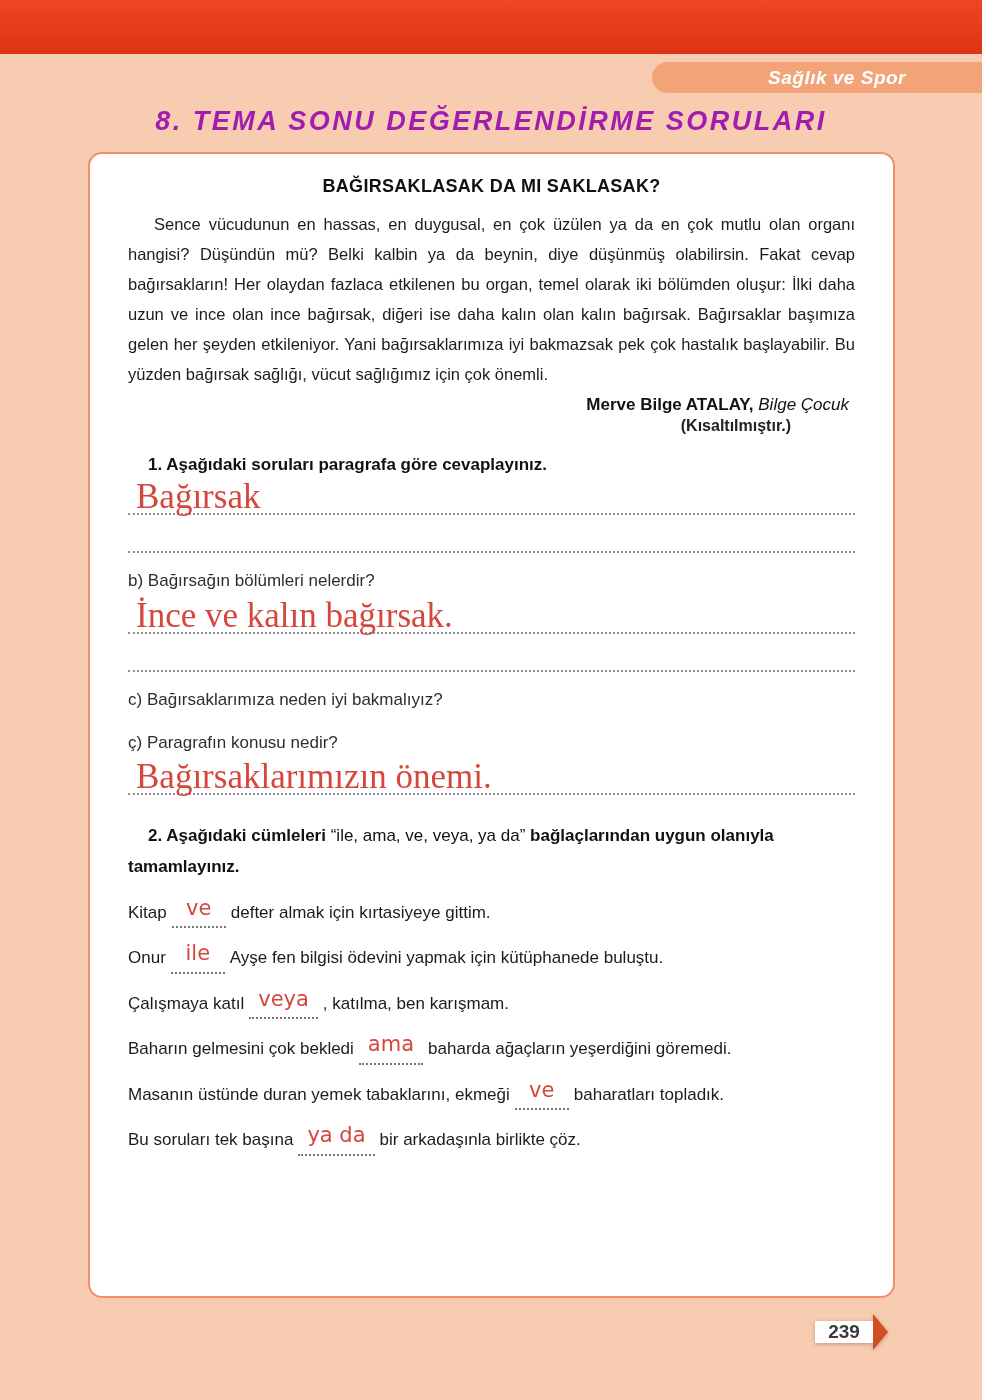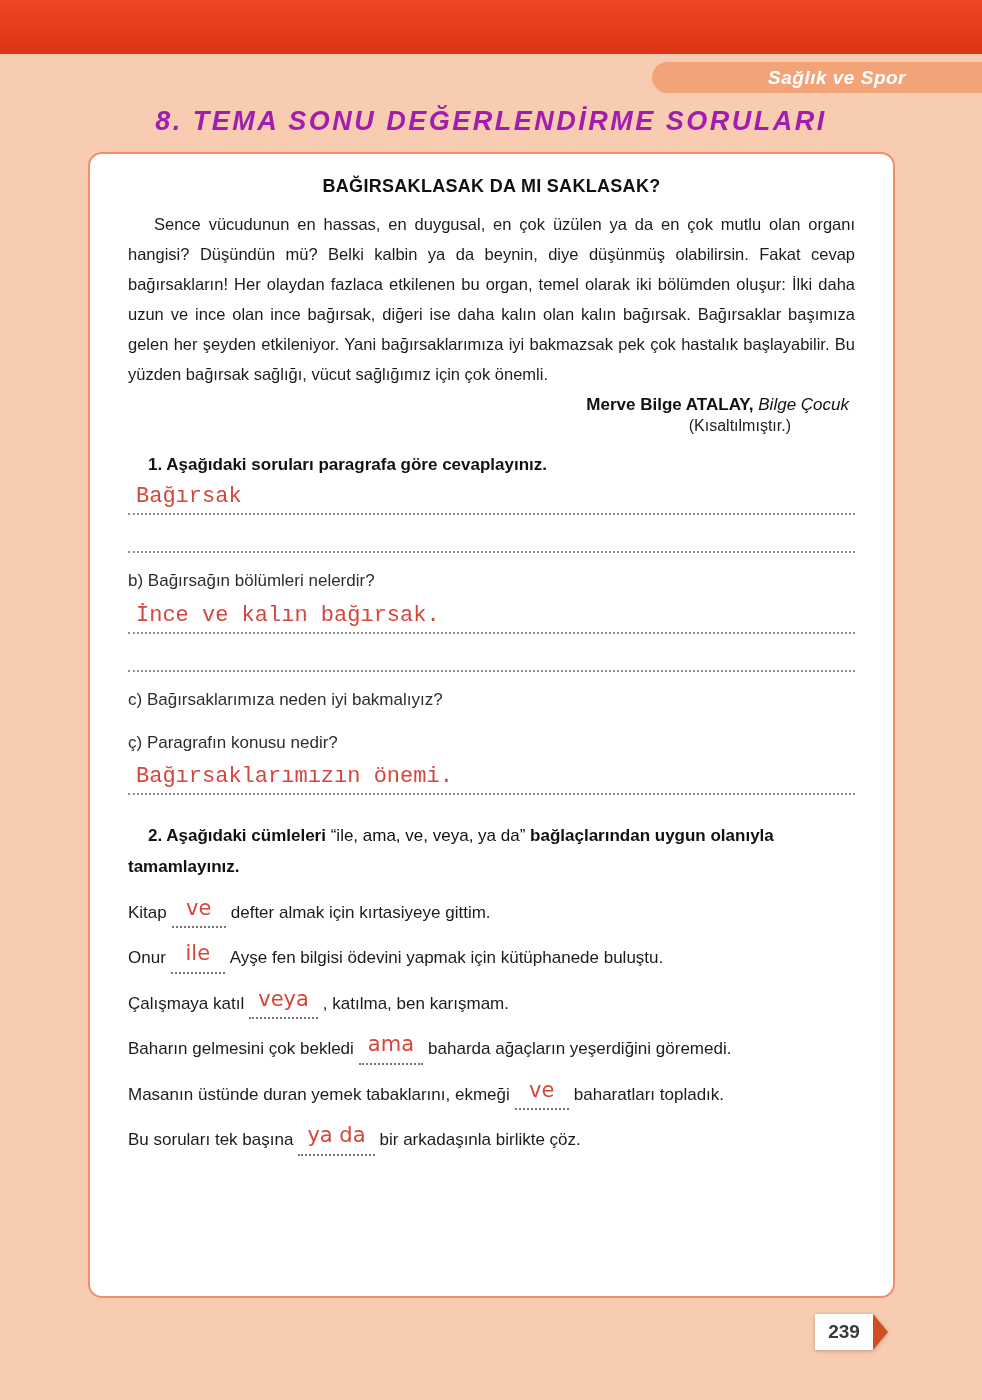--- a/index.html
+++ b/index.html
@@ -57,33 +57,33 @@
     color: #111; margin: 6px 0 12px;
   }
   .reading-body {
     font-size: 16.5px; line-height: 1.82;
     text-align: justify; text-indent: 26px;
     color: #1c1c1c;
   }
   .attribution { text-align: right; font-size: 17px; color: #111; margin: 6px 6px 2px 0; }
   .attribution .author { font-weight: bold; }
   .attribution .source { font-style: italic; font-weight: normal; }
-  .note { text-align: right; font-size: 16px; color: #222; margin: 2px 64px 2px 0; }
+  .note { text-align: right; font-size: 16px; color: #222; margin: 2px 64px 2px 0; font-weight: bold; }
 
   .instruction {
     font-size: 17px; font-weight: bold; color: #111;
     margin: 20px 0 2px; text-indent: 20px;
   }
   .q-text { font-size: 17px; line-height: 1.75; color: #2e2e2e; margin: 13px 0 0; }
   .answer-area { position: relative; }
   .dotline { height: 38px; border-bottom: 2px dotted #8f8f8f; }
   .hand-answer {
     position: absolute; top: 0; left: 8px; right: 4px;
-    font-family: Liberation Mono, monospace;
-    font-size: 22px; line-height: 39px;
+    font-family: Liberation Serif, serif;
+    font-size: 35px; line-height: 39px;
     color: #d5473c;
   }
   .instruction2 {
     font-size: 17px; font-weight: bold; line-height: 1.8; color: #111;
     margin: 26px 0 6px; text-indent: 20px;
   }
   .instruction2 .regular { font-weight: normal; }
   .sentence { font-size: 17px; line-height: 1.5; color: #1c1c1c; margin: 17px 0 0; }
   .blank {
     display: inline-block; min-width: 54px; text-align: center;
@@ -96,21 +96,21 @@
     font-size: 21px; line-height: 18px;
     color: #d5473c; white-space: nowrap;
   }
   .page-badge {
     position: absolute; right: 94px; bottom: 50px;
     display: flex; align-items: center;
     filter: drop-shadow(0 1px 2px rgba(0,0,0,.25));
   }
   .badge-num {
     background: #ffffff;
-    width: 58px; height: 36px;
+    width: 58px; height: 22px;
     display: flex; align-items: center; justify-content: center;
     font-size: 19px; font-weight: bold; color: #3a3a3a;
   }
   .badge-arrow {
     width: 0; height: 0;
     border-top: 18px solid transparent;
     border-bottom: 18px solid transparent;
     border-left: 15px solid #cf4e22;
   }
 </style>

